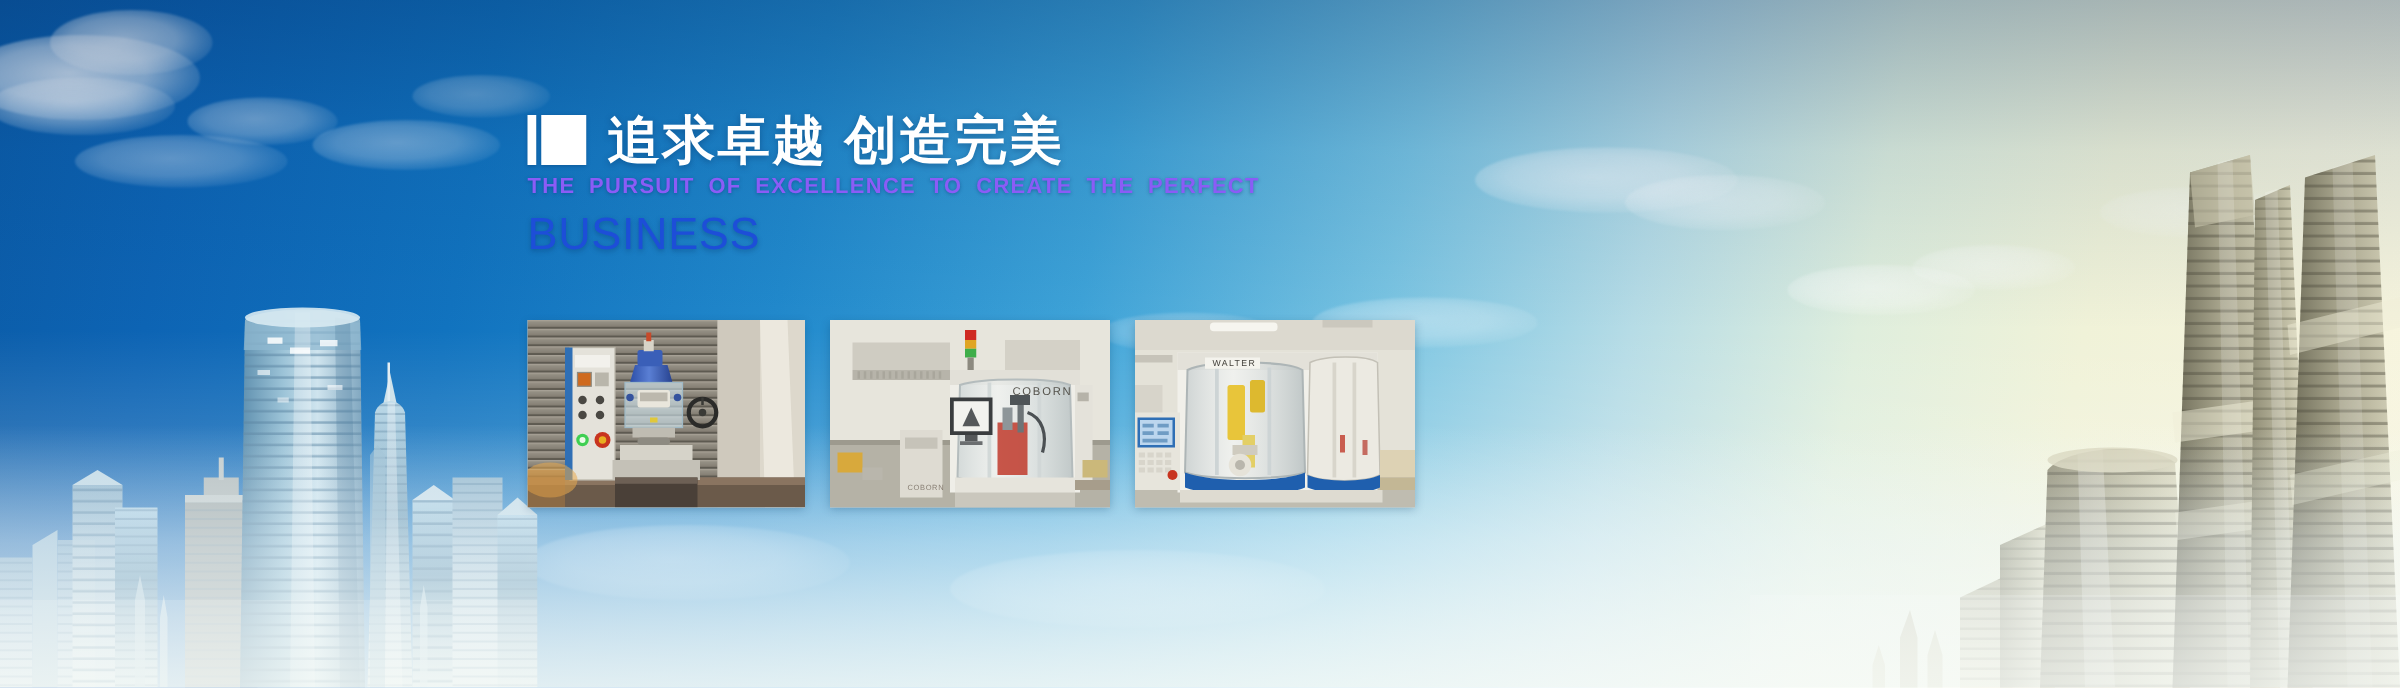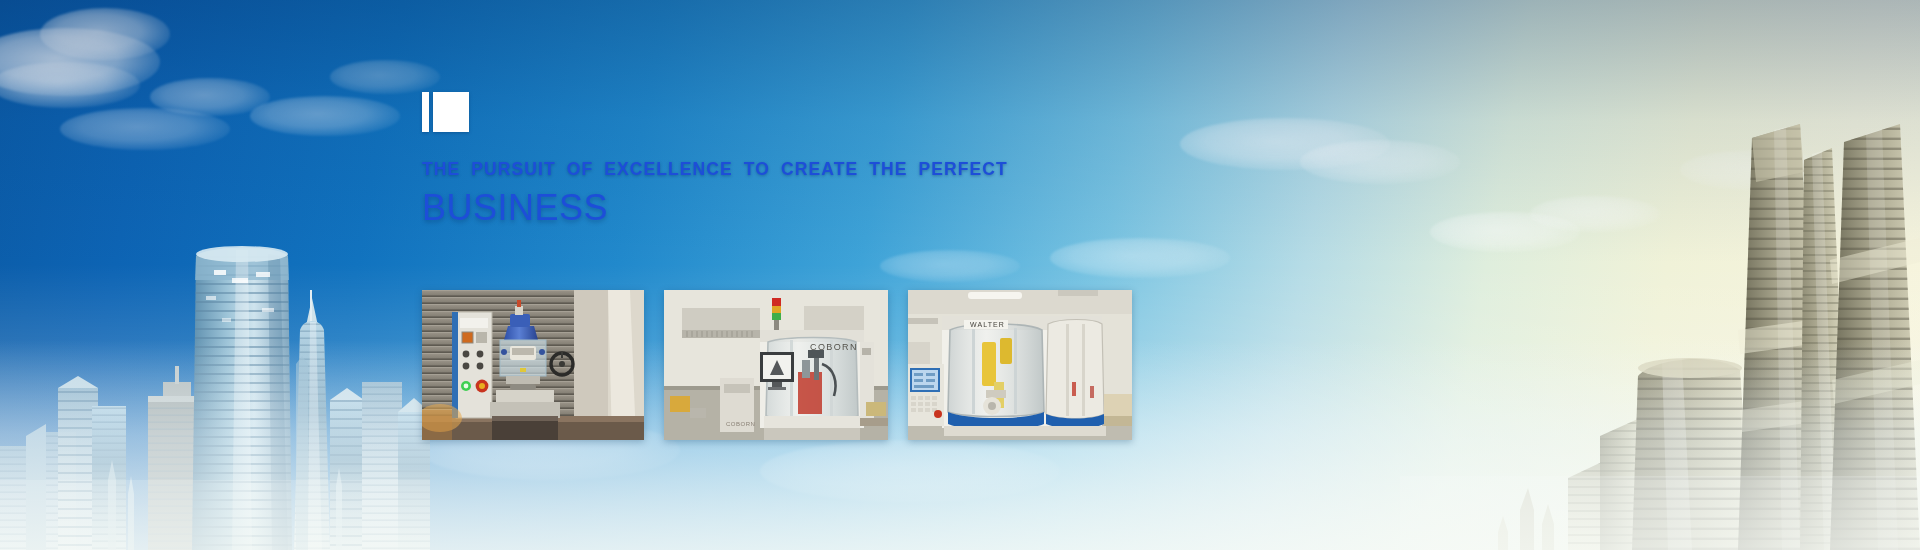--- a/index.html
+++ b/index.html
@@ -40,32 +40,32 @@
   .headline-row{display:flex;align-items:center;height:52px;}
   .logo-mark{display:flex;align-items:center;height:40px;margin-right:17px;}
   .logo-bar{width:7px;height:40px;background:#fff;margin-right:4px;
     box-shadow:0 1px 3px rgba(0,40,90,.35);}
   .logo-sq{width:36px;height:40px;background:#fff;
     box-shadow:0 1px 3px rgba(0,40,90,.35);}
   .headline{color:#fff;font-size:42px;font-weight:bold;line-height:1;
     letter-spacing:2px;white-space:nowrap;
     text-shadow:0 2px 5px rgba(0,45,95,.40);}
 
-  .tagline{margin-top:21px;color:#1d4ed8;font-size:17.5px;font-weight:bold;
+  .tagline{color:#8b5cf6;font-size:17.5px;font-weight:bold;
     letter-spacing:1.1px;word-spacing:5px;white-space:nowrap;
     text-shadow:0 1px 3px rgba(0,45,95,.40);}
 
   .business{margin-top:8px;color:#1d4ed8;font-size:36px;font-weight:normal;
     letter-spacing:.5px;line-height:1.1;
     text-shadow:0 2px 4px rgba(0,45,95,.35);}
 
   
   .photos{position:absolute;left:422px;top:256px;display:flex;gap:20px;}
   .photo{width:222px;height:150px;position:relative;overflow:hidden;
-    background:#c9ccc6;box-shadow:0 2px 7px rgba(0,50,90,.28);margin-top:34px;}
+    background:#c9ccc6;box-shadow:0 2px 7px rgba(0,50,90,.28);}
   .photo.mid{width:224px;}
   .photo.last{width:224px;}
   .ph-in{position:absolute;inset:0;}
 </style>
 </head>
 <body>
 
 <div class="banner">
 
   <div class="sky"></div>
@@ -256,20 +256,21 @@
   </svg>
 
   <div class="haze"></div>
 
   <div class="content">
     <div class="headline-row">
       <div class="logo-mark">
         <div class="logo-bar"></div>
         <div class="logo-sq"></div>
       </div>
+      <div class="headline">追求卓越  创造完美</div>
     </div>
 
     <div class="tagline">THE  PURSUIT  OF  EXCELLENCE  TO  CREATE  THE  PERFECT</div>
 
     <div class="business">BUSINESS</div>
   </div>
 
   <div class="photos">
 
     <div class="photo">

